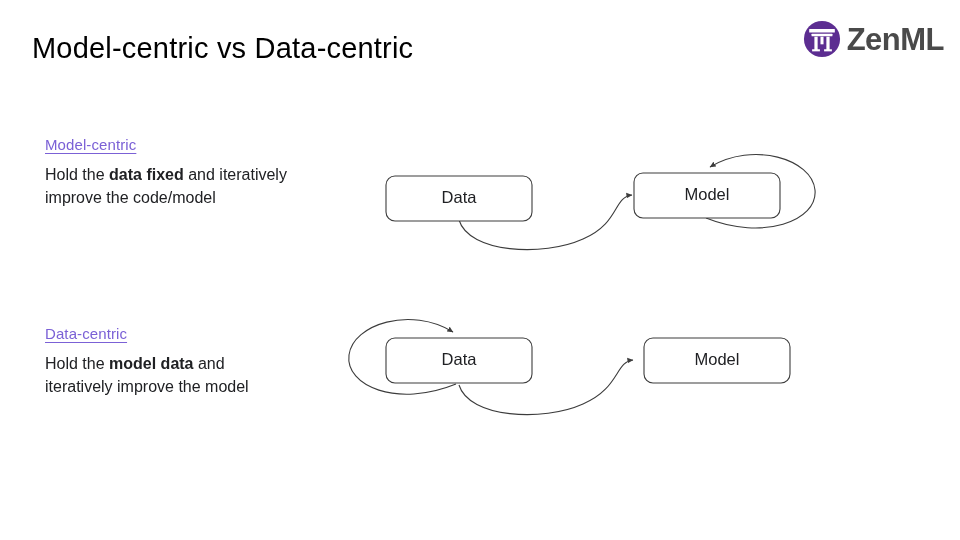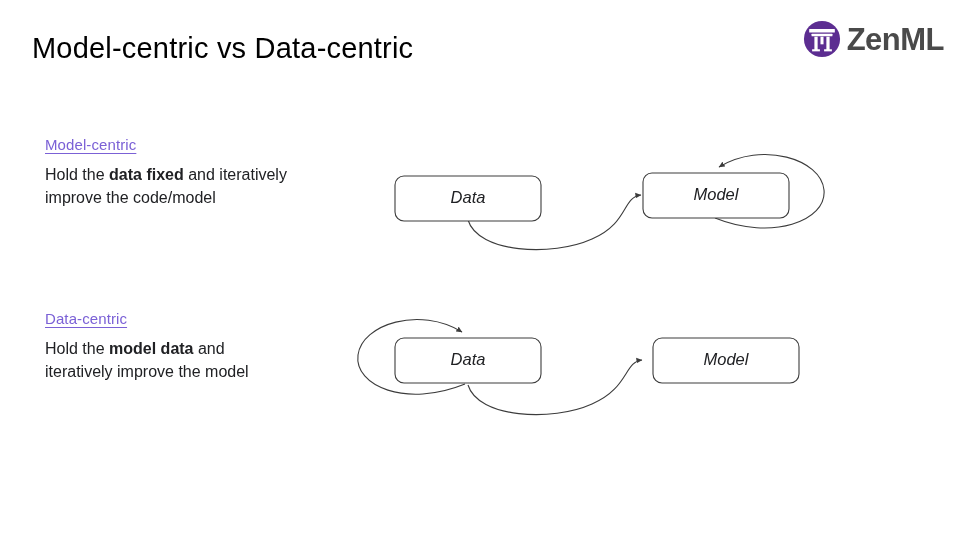--- a/index.html
+++ b/index.html
@@ -68,29 +68,28 @@
   .block-body {
     font-size: 16px;
     line-height: 1.42;
     color: #202124;
     text-align: left;
   }
   .block-body b {
     font-weight: 700;
   }
   #block-model-centric { left: 45px; top: 136px; }
-  #block-data-centric  { left: 45px; top: 310px; }
+  #block-data-centric  { left: 45px; top: 325px; }
 
   
   .diagram {
     position: absolute;
-    left: 352px;
+    left: 343px;
     width: 480px;
     height: 140px;
-    font-style: italic;
   }
   #diagram-model-centric { top: 135px; }
   #diagram-data-centric  { top: 300px; }
   .diagram svg { display: block; width: 480px; height: 140px; }
   .node-rect {
     fill: #ffffff;
     stroke: #3c3c3c;
     stroke-width: 1.1;
   }
   .edge-path {

